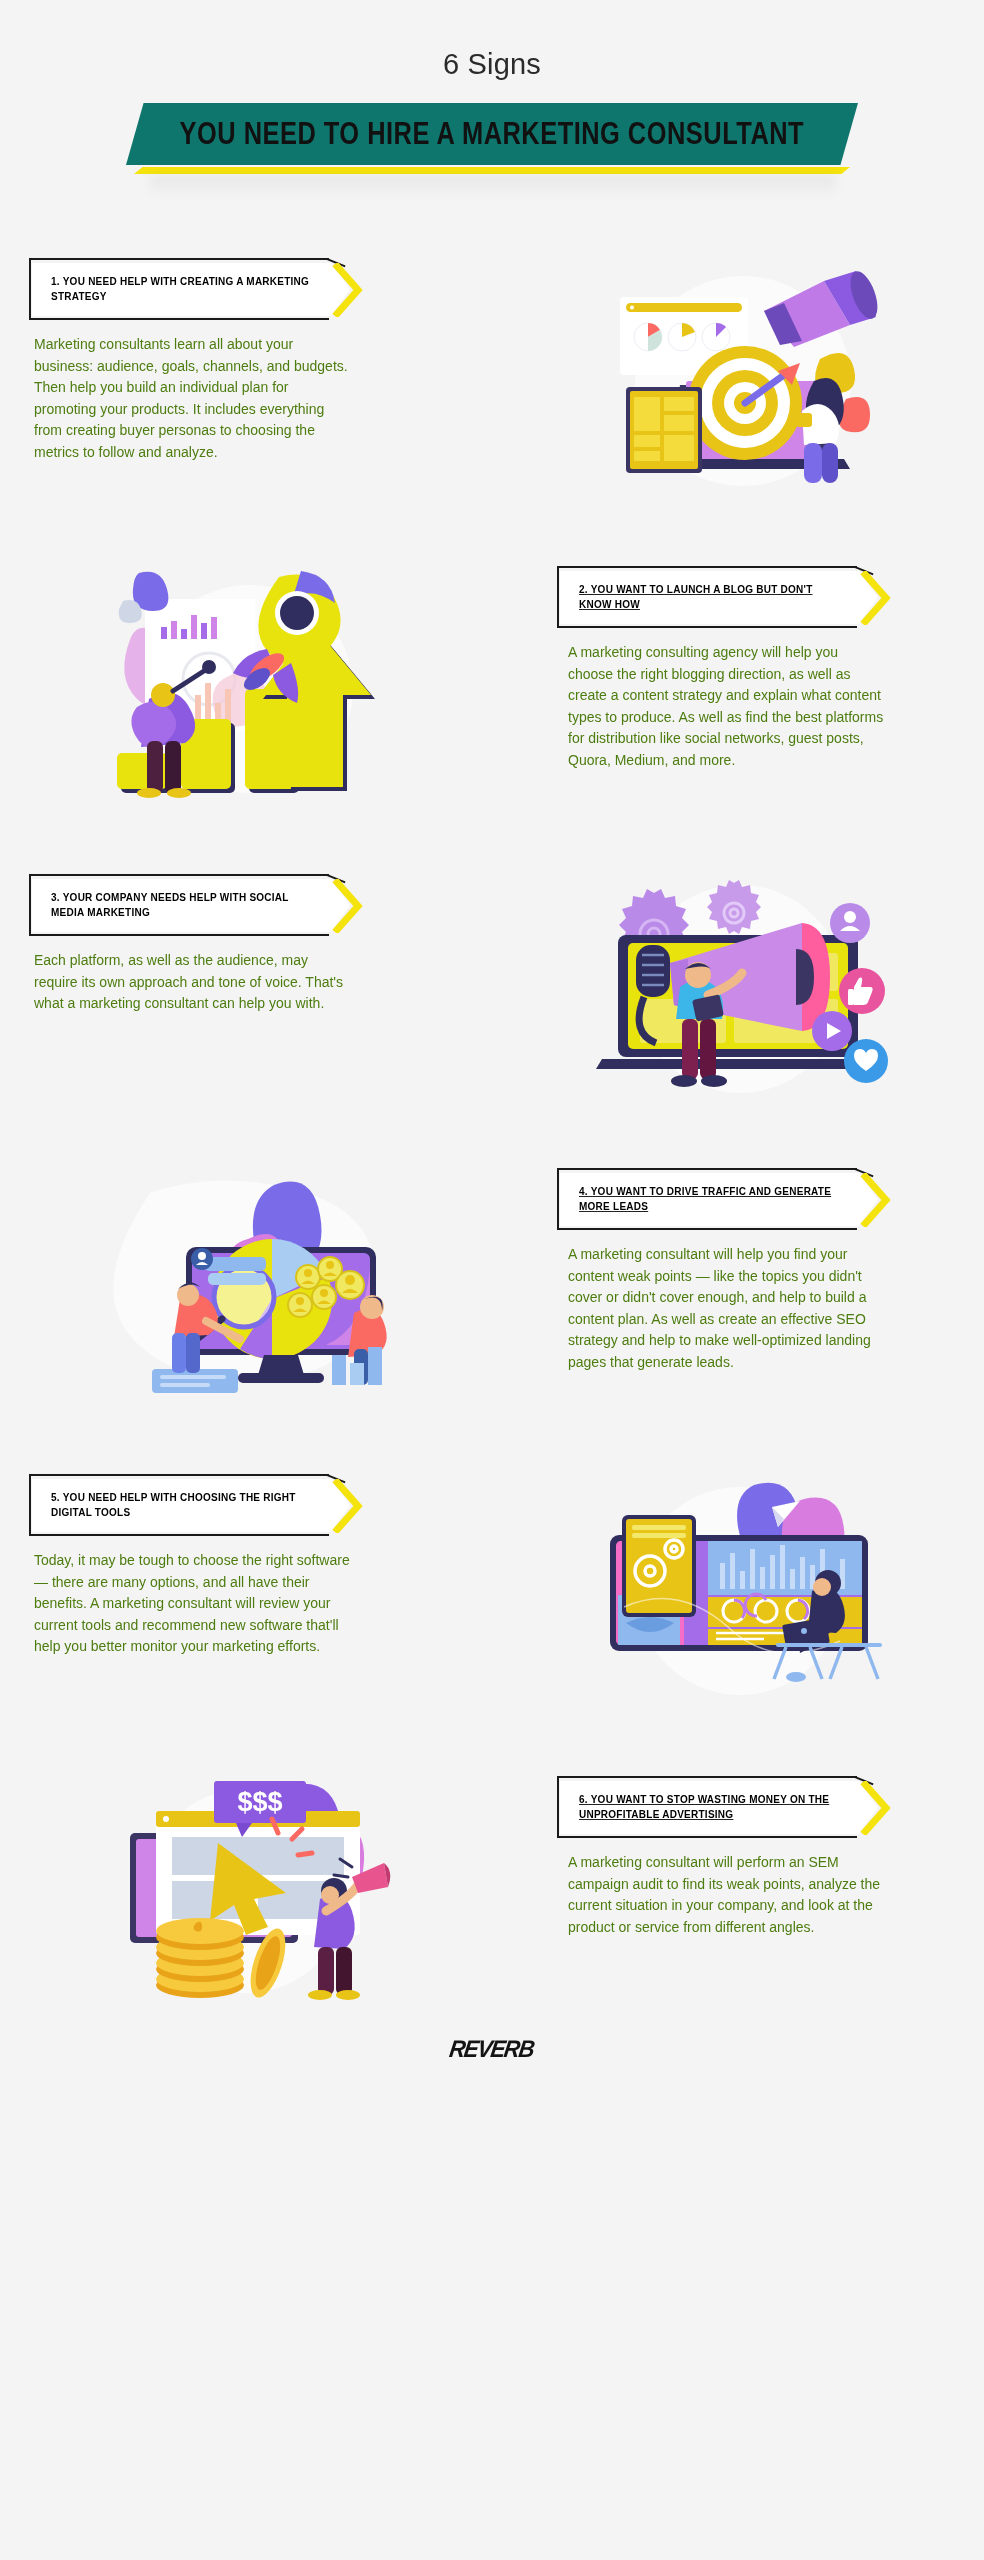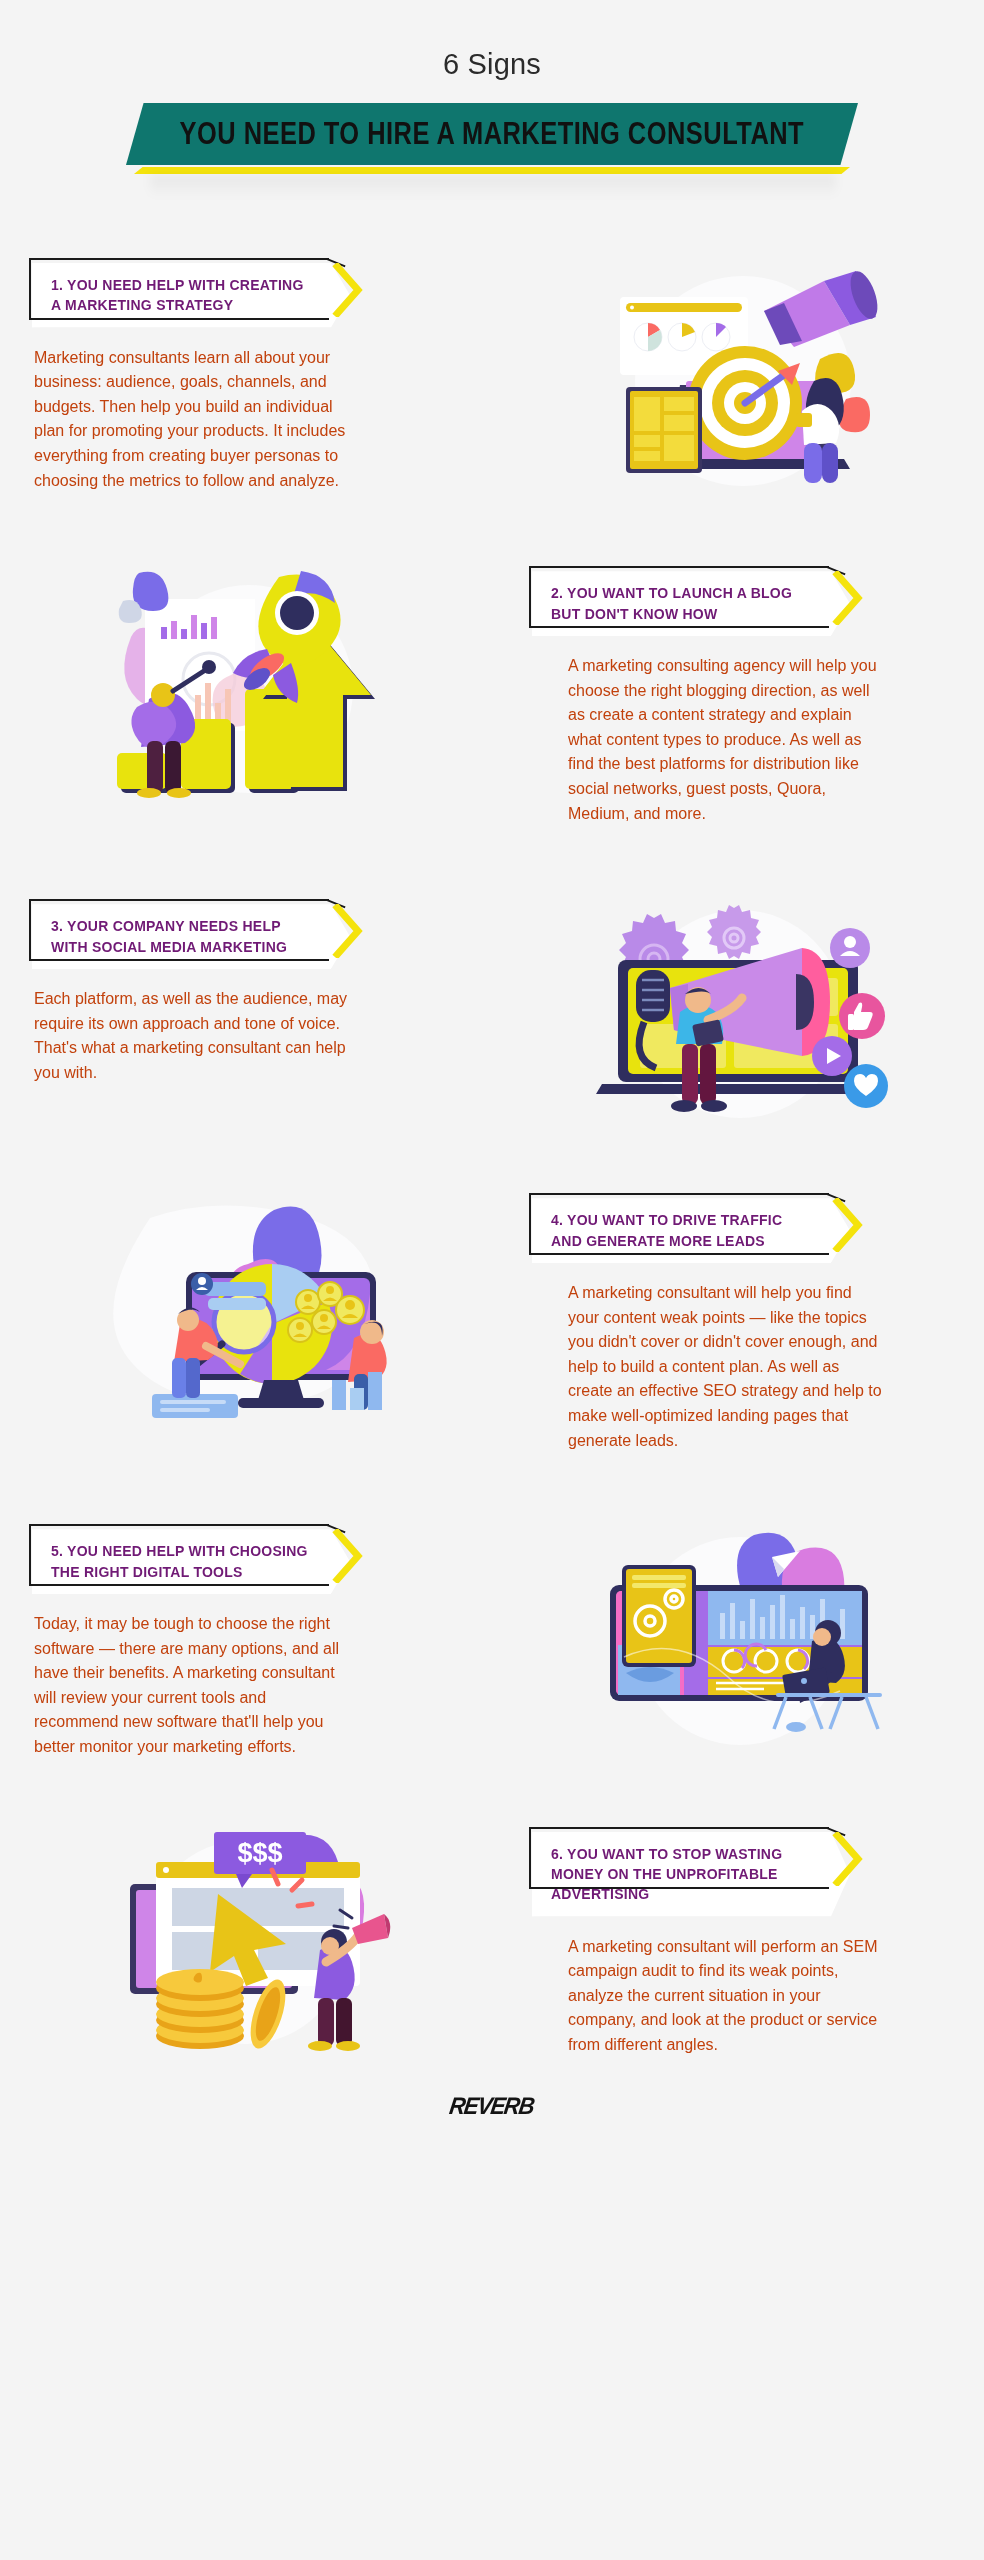--- a/index.html
+++ b/index.html
@@ -62,21 +62,21 @@
   .col-text { width:492px; position:relative; }
   .col-art  { width:492px; position:relative; }
 
   .head-card {
     position:relative;
     width:336px;
     min-height:52px;
     margin-left:32px;
     margin-bottom:18px;
   }
-  .section.right-text .head-card { margin-left:40px; }
+  .section.right-text .head-card { margin-left:68px;text-decoration:underline; }
 
   .head-box {
     position:relative;
     background:#ffffff;
     padding:12px 34px 12px 19px;
     min-height:52px;
     display:flex; align-items:center;
     box-shadow:0 4px 10px rgba(0,0,0,0.07);
     clip-path: polygon(0 0, 94% 0, 100% 50%, 94% 100%, 0 100%);
     width:318px;
@@ -95,34 +95,34 @@
     border-top:2px solid #1a1a1a;
     transform:rotate(22deg); transform-origin:left top;
   }
   .head-chevron {
     position:absolute; left:299px; top:0px;
     width:32px; height:54px;
   }
   .head-chevron svg { display:block; }
 
   .head-text {
-    font-size:14px;
+    font-size:10px;
     font-weight:700;
     line-height:1.45;
     letter-spacing:0.25px;
-    color:#701a75;
+    color:#000000;
     text-transform:uppercase;
   }
 
   .body-text {
     margin-left:34px;
     width:316px;
-    font-size:16px;
+    font-size:14px;
     line-height:1.54;
-    color:#c2410c;
+    color:#4d7c0f;
   }
   .section.right-text .body-text { margin-left:76px; }
 
   
   .illus { position:relative; width:492px; height:100%; }
   .illus svg { display:block; margin:0 auto; }
 
   
   .footer {
     width:984px;

